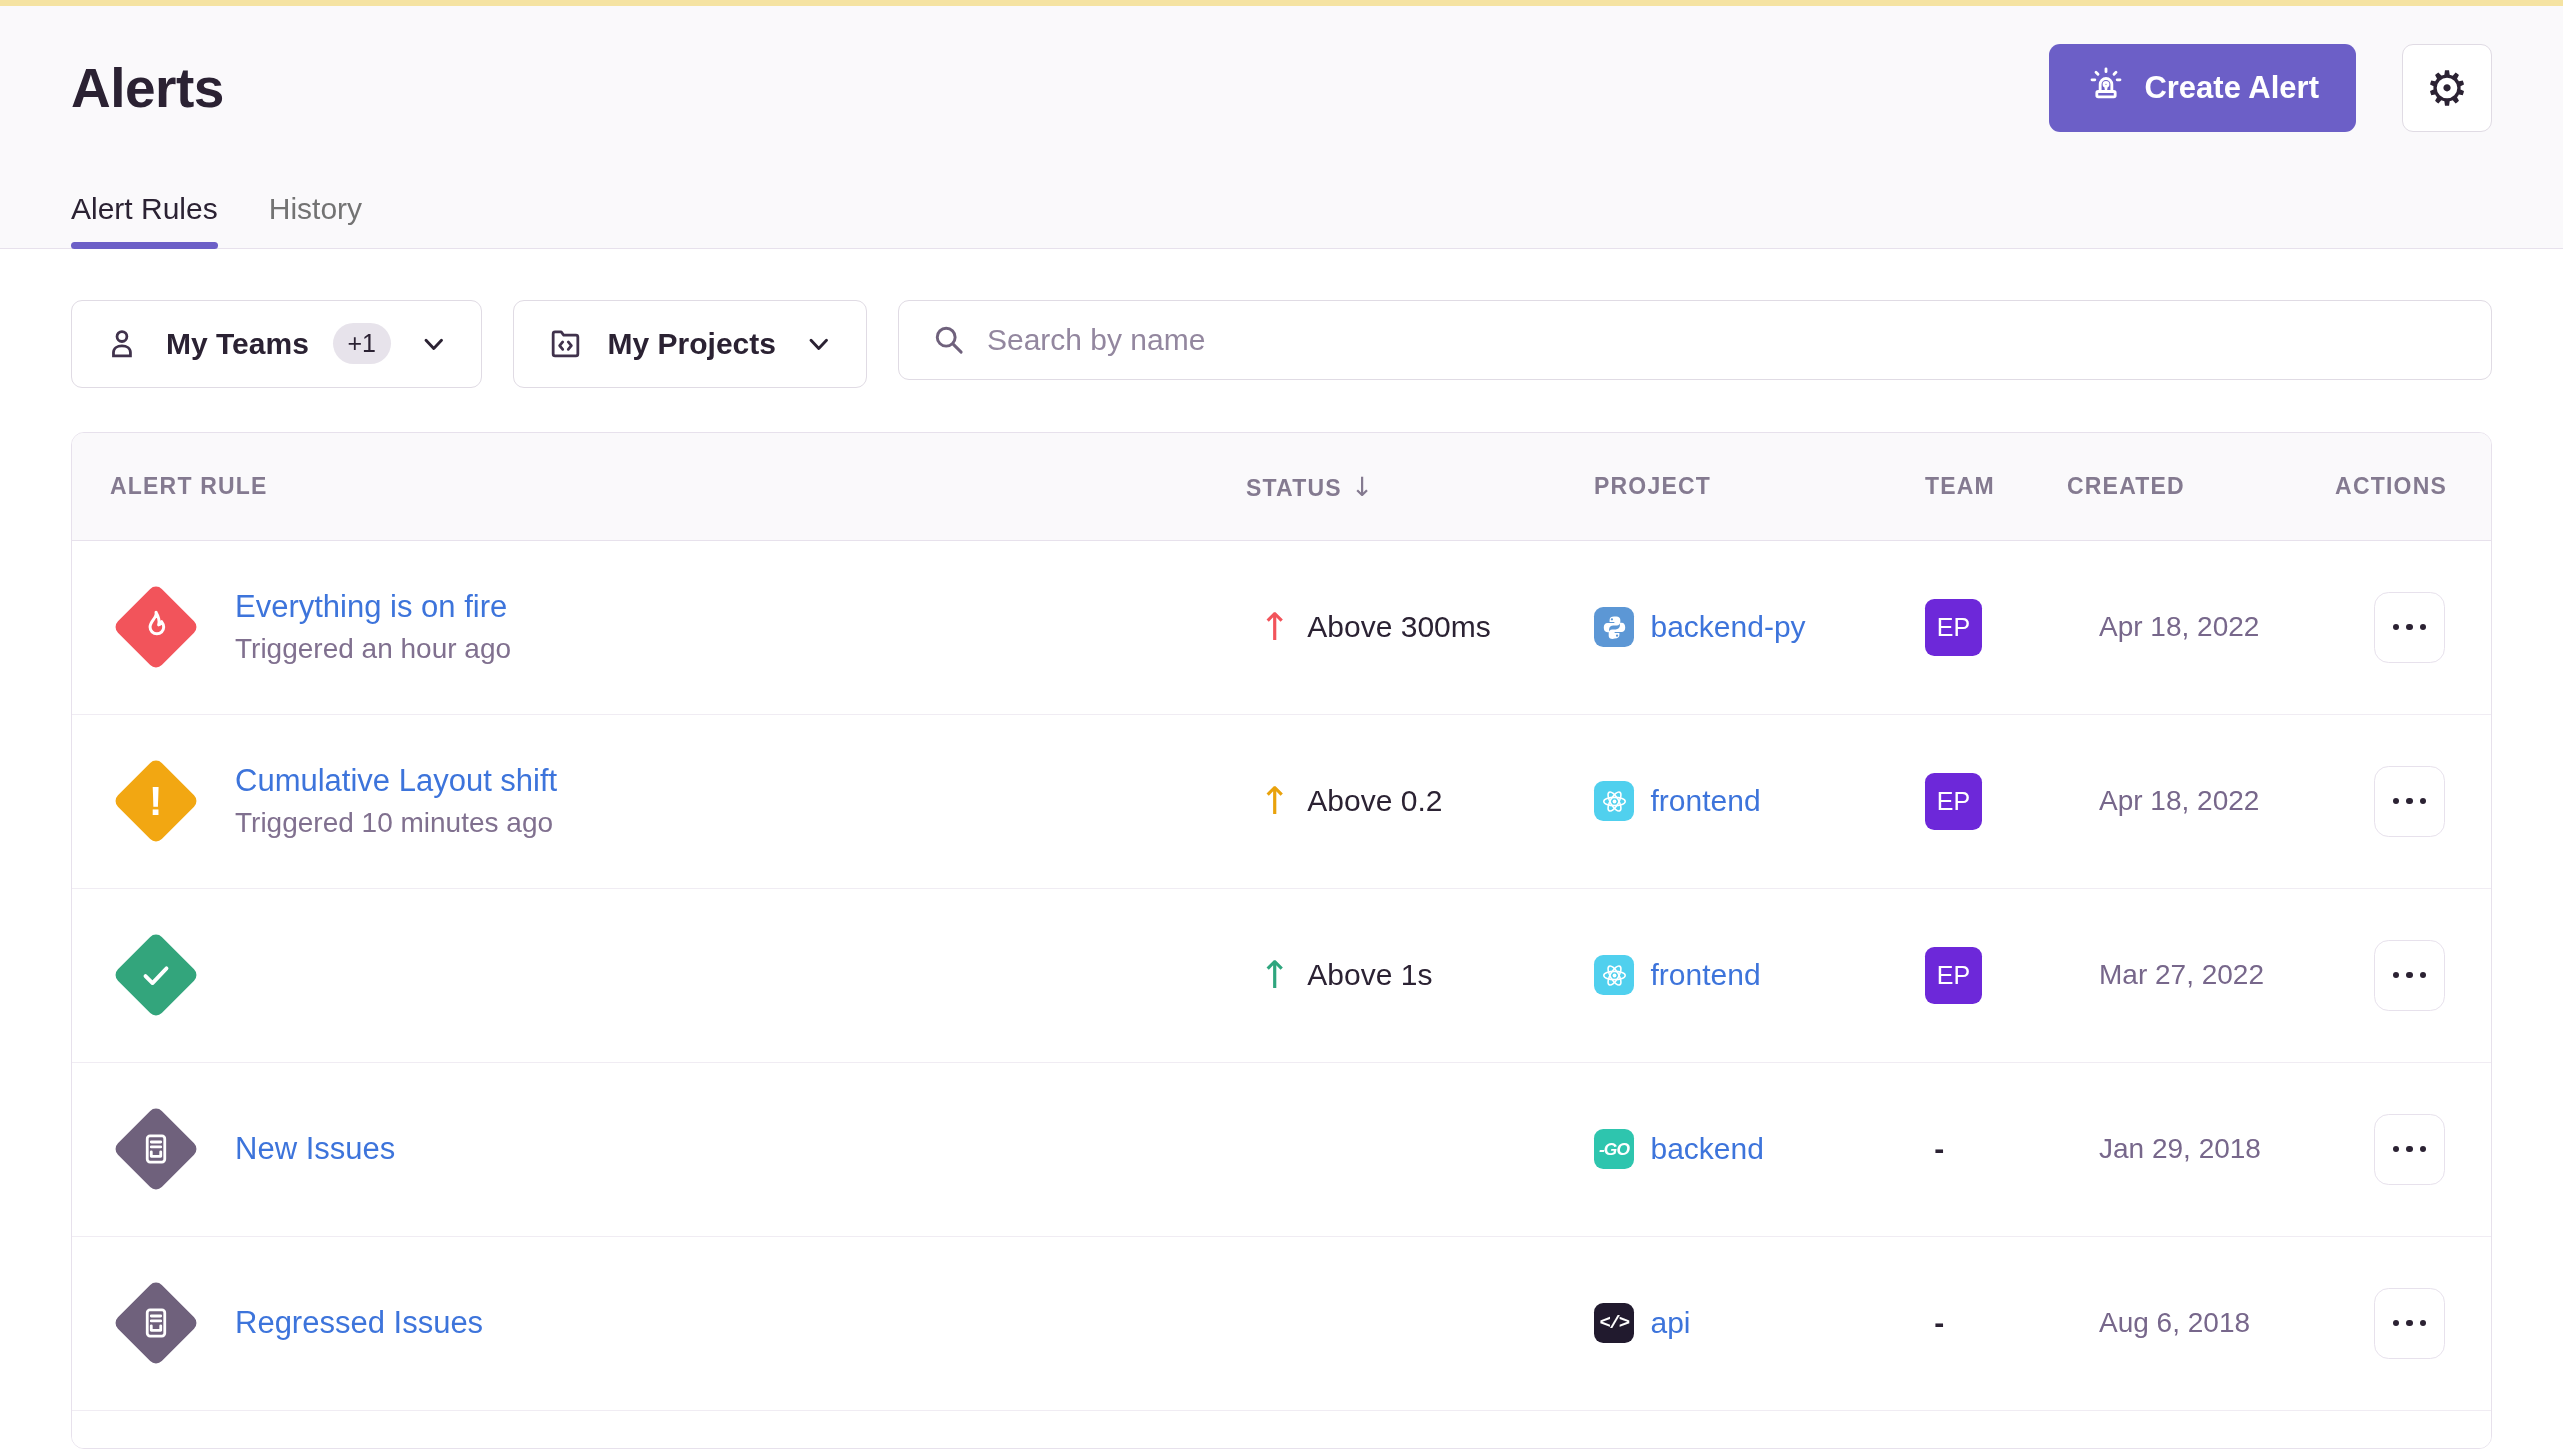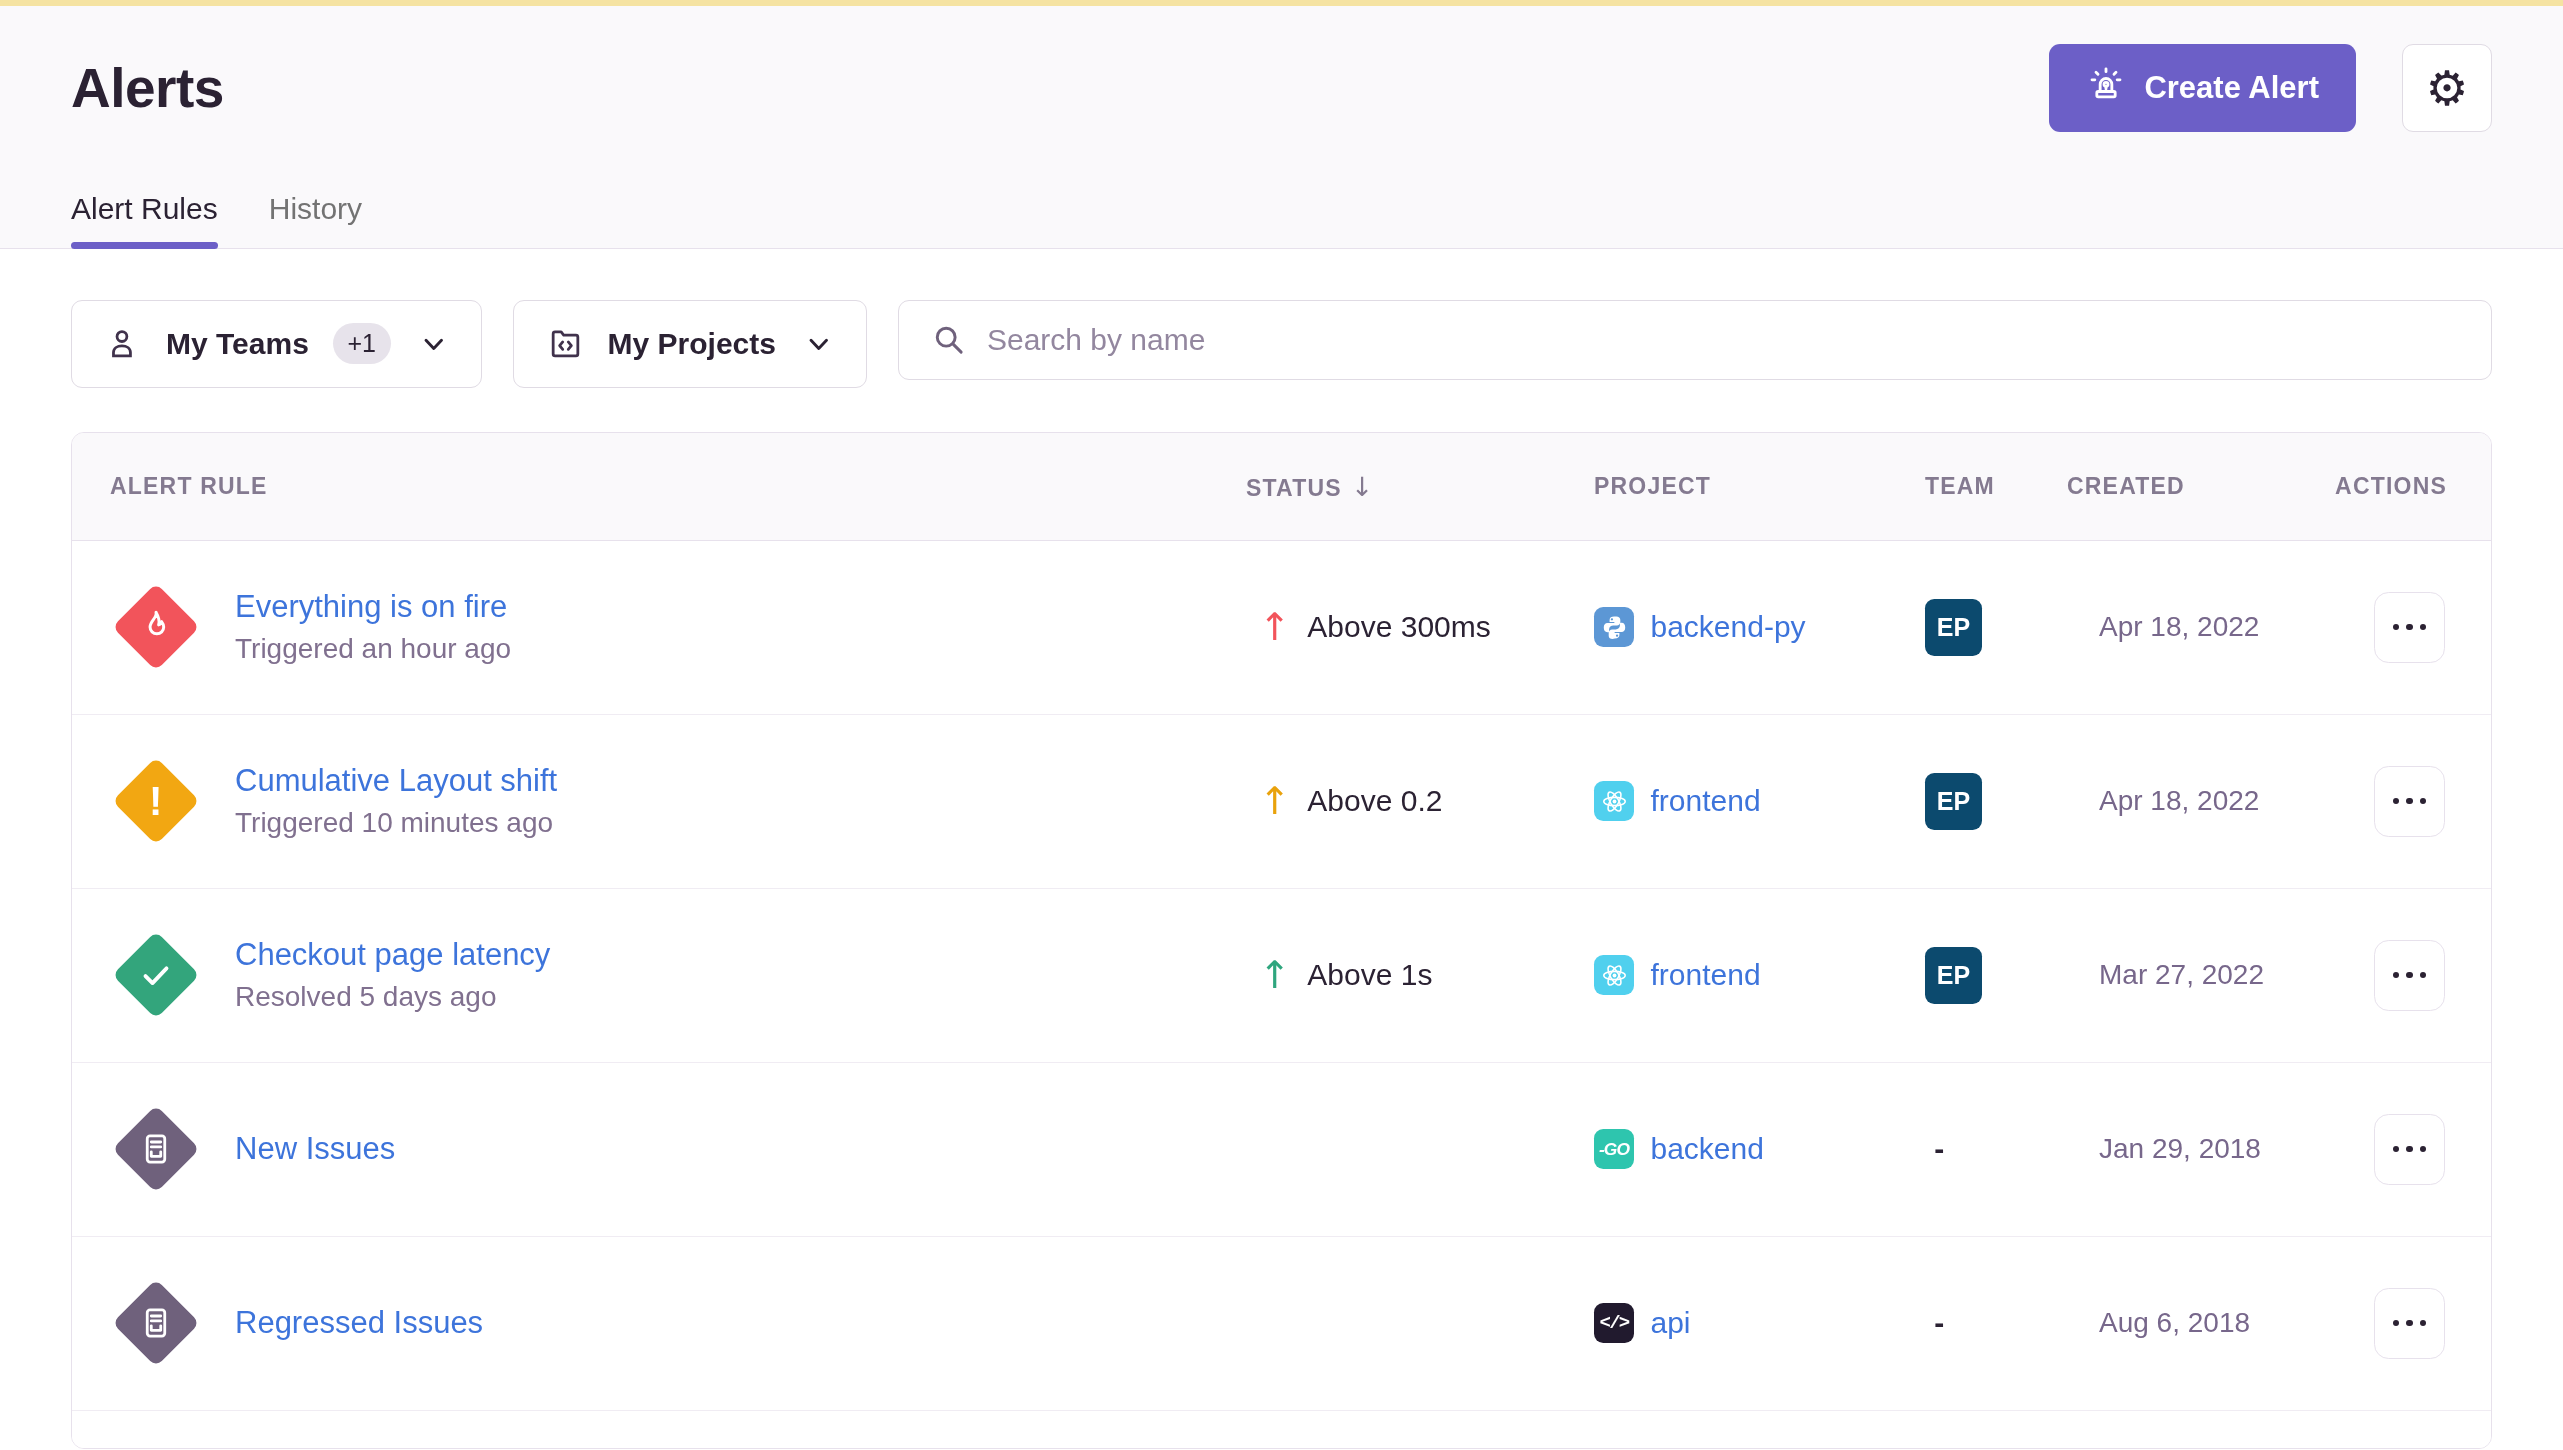--- a/index.html
+++ b/index.html
@@ -83,22 +83,22 @@
   .proj-icon { width:40px; height:40px; border-radius:9.2px; display:flex; align-items:center;
     justify-content:center; flex:none; }
   .p-python { background:#5C97D5; } .p-react { background:#50D0EE; }
   .p-go { background:#2EC5AE; } .p-api { background:#211A2E; }
   .proj-icon svg { width:31px; height:31px; }
   .go-text { color:#fff; font-size:17.4px; font-weight:700; font-style:italic; letter-spacing:-0.9px; }
   .api-text { color:#fff; font-size:19px; font-weight:700; font-family:"Liberation Mono", monospace; letter-spacing:-1.8px; }
   .proj-link { font-size:30px; color:#3D74DB; text-decoration:none; cursor:pointer; }
 
   .team-cell { display:flex; align-items:center; }
-  .team-badge { width:57px; height:57px; background:#0c4a6e; border-radius:9.2px; color:#fff;
-    display:flex; align-items:center; justify-content:center; font-size:25px; font-weight:700; }
+  .team-badge { width:57px; height:57px; background:#6d28d9; border-radius:9.2px; color:#fff;
+    display:flex; align-items:center; justify-content:center; font-size:25px; font-weight:400; }
   .team-dash { font-size:30px; font-weight:700; color:#2B2233; padding-left:9.2px; }
 
   .created-cell { font-size:28px; color:#77678B;margin-left:32px; }
 
   .actions-cell { display:flex; justify-content:center; }
   .dots-btn { width:71px; height:71px; background:#fff; border:1.8px solid #E7E1EC; border-radius:14.6px;
     display:flex; align-items:center; justify-content:center; gap:7.3px; cursor:pointer; }
   .dots-btn i { width:6.4px; height:6.4px; border-radius:50%; background:#2B2233; }
 
   .partial-row { height:37px; background:#fff; }
@@ -267,24 +267,20 @@
 
     <div class="trow rrow">
       <div class="rule-cell">
         <div class="diamond-box">
           <div class="diamond d-ok">
             <svg viewBox="0 0 24 24" fill="none" stroke="#fff" stroke-width="2.2" stroke-linecap="round" stroke-linejoin="round">
                 <path d="M6 12.6l4 4L18 8.2"></path>
               </svg>
           </div>
         </div>
-        <div class="rule-text">
-          <a class="rule-link">Checkout page latency</a>
-          <span class="rule-sub">Resolved 5 days ago</span>
-        </div>
       </div>
       <div class="status-cell">
         <span class="up-arrow a-ok">↑</span>
         <span class="status-text">Above 1s</span>
       </div>
       <div class="project-cell">
         <span class="proj-icon p-react">
           <svg viewBox="0 0 24 24" fill="none" stroke="#fff" stroke-width="1.2">
             <ellipse cx="12" cy="12" rx="8.3" ry="3.2"></ellipse>
             <ellipse cx="12" cy="12" rx="8.3" ry="3.2" transform="rotate(60 12 12)"></ellipse>

